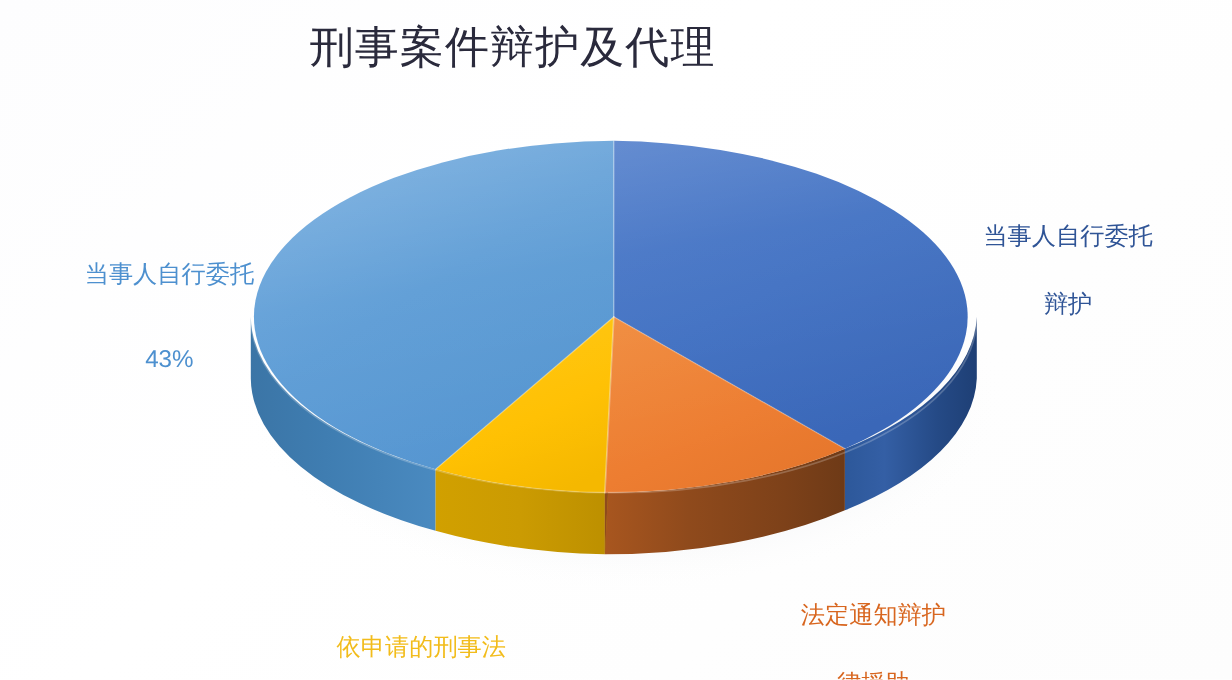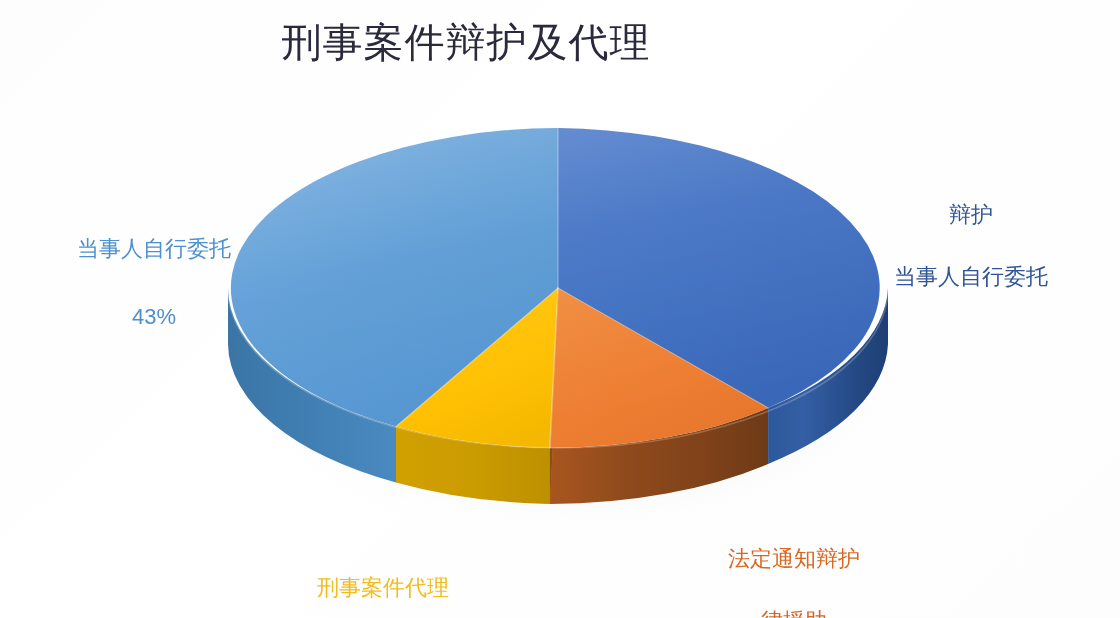--- a/index.html
+++ b/index.html
@@ -52,21 +52,21 @@
   .data-label {
     position: absolute;
     text-align: center;
     font-size: 22px;
     line-height: 31px;
     font-family: "Liberation Sans", "DejaVu Sans", sans-serif;
     font-weight: 400;
     white-space: pre-line;
   }
   .data-label .lbl-name { display: block; }
-  .data-label .lbl-pct  { display: block; margin-top: 6px; }
+  .data-label .lbl-pct  { display: block; margin-top: 16px; }
 
   #label-wrapper-0 { left: 846px; top: 168px; width: 250px; }
   #label-wrapper-1 { left: 676px; top: 512px; width: 236px; }
   #label-wrapper-2 { left: 268px; top: 541px; width: 230px; }
   #label-wrapper-3 { left: 36px;  top: 202px; width: 236px; }
 </style>
 </head>
 <body>
 
 <div id="stage">
@@ -192,32 +192,32 @@
         <path d="M 558 288 L 768.1 407.9" stroke="#ffffff" stroke-opacity="0.22" stroke-width="1.4"></path>
         <path d="M 558 288 L 549.9 447.9" stroke="#ffffff" stroke-opacity="0.34" stroke-width="1.6"></path>
         <path d="M 558 288 L 396 426.6" stroke="#ffffff" stroke-opacity="0.26" stroke-width="1.4"></path>
       </g>
 
       <path fill="none" stroke="#ffffff" stroke-opacity="0.22" stroke-width="1.6" d="M 228 288 A 330 160 0 0 0 888 288"></path>
     </svg>
   </div>
 
   <div class="data-label" id="label-wrapper-0" style="color:#2f5496">
+    <span class="lbl-name">当事人自行委托</span>
     <span class="lbl-name">辩护</span>
-    <span class="lbl-name">当事人自行委托</span>
   </div>
 
   <div class="data-label" id="label-wrapper-1" style="color:#d8661f">
     <span class="lbl-name">法定通知辩护</span>
     <span class="lbl-name">律援助</span>
     
   </div>
 
   <div class="data-label" id="label-wrapper-2" style="color:#f2bc1b">
-    <span class="lbl-name">刑事案件代理</span>
+    <span class="lbl-name">依申请的刑事法</span>
     
   </div>
 
   <div class="data-label" id="label-wrapper-3" style="color:#4d90cf">
     <span class="lbl-name">当事人自行委托</span>
     <span class="lbl-pct">43%</span>
   </div>
 
 </div>
 

